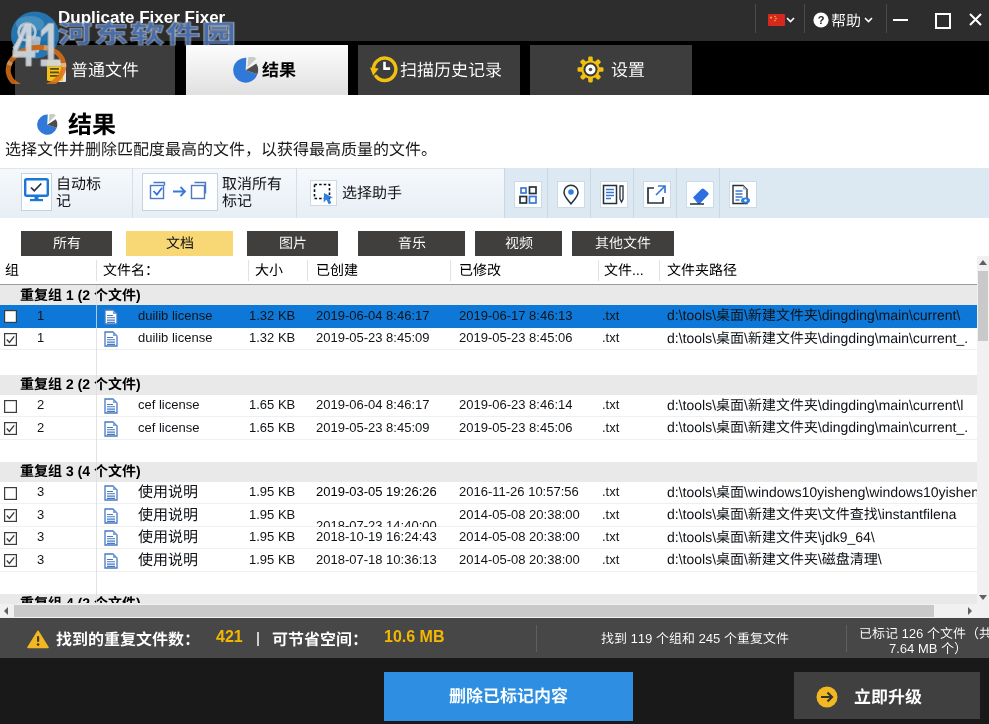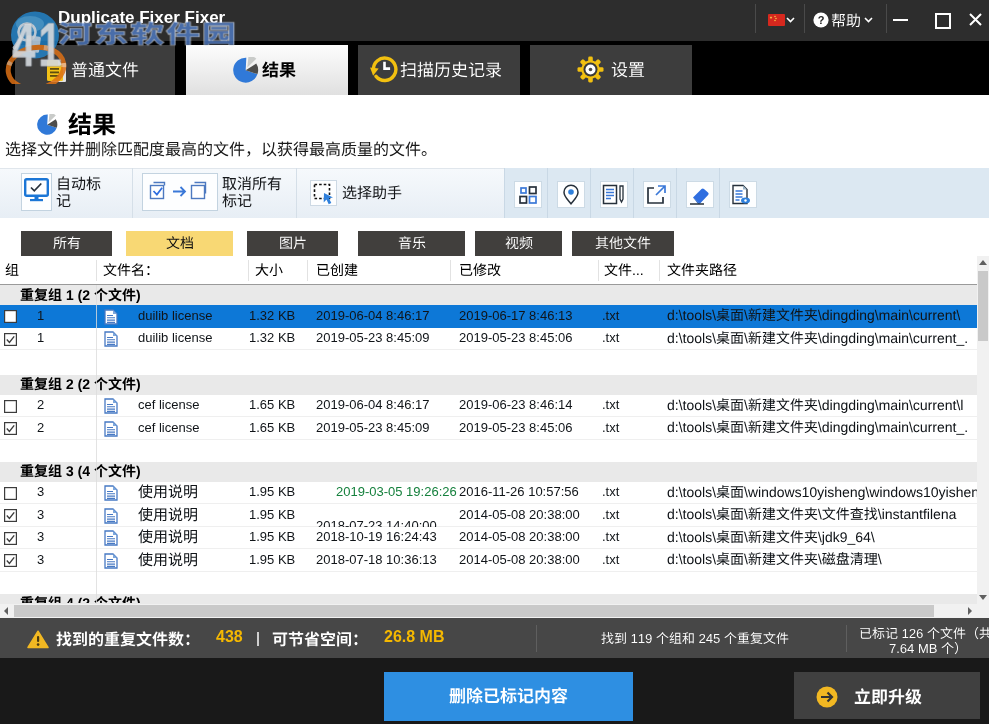--- a/index.html
+++ b/index.html
@@ -969,21 +969,21 @@
       <svg width="60" height="18" viewBox="0 0 60 18">
         <g transform="translate(0 13) scale(0.015 -0.015)" fill="#101418">
           <use href="#g97"></use>
           <use href="#g98" x="1000"></use>
           <use href="#g99" x="2000"></use>
           <use href="#g100" x="3000"></use>
         </g>
       </svg>
     </div>
     <div style="position:absolute;left:249px;top:485.4px;font:400 13px/13px 'Liberation Sans',sans-serif;color:#101418;white-space:pre;">1.95 KB</div>
-    <div style="position:absolute;left:336px;top:485.4px;font:400 13px/13px 'Liberation Sans',sans-serif;color:#15803d;white-space:pre;">2019-03-05 19:26:26</div>
+    <div style="position:absolute;left:316px;top:485.4px;font:400 13px/13px 'Liberation Sans',sans-serif;color:#000000;white-space:pre;">2019-03-05 19:26:26</div>
     <div style="position:absolute;left:459px;top:485.4px;font:400 13px/13px 'Liberation Sans',sans-serif;color:#101418;white-space:pre;">2016-11-26 10:57:56</div>
     <div style="position:absolute;left:602px;top:485.4px;font:400 13px/13px 'Liberation Sans',sans-serif;color:#101418;white-space:pre;">.txt</div>
     <div style="position:absolute;left:667px;top:484.7px;width:310px;overflow:hidden;height:18px;">
       <svg width="324" height="17" viewBox="0 0 324 17">
         <g transform="translate(0 12) scale(0.006836 -0.006836)" fill="#101418">
           <use href="#g75"></use>
           <use href="#g76" x="1139"></use>
           <use href="#g77" x="1708"></use>
           <use href="#g78" x="2277"></use>
           <use href="#g79" x="2846"></use>
@@ -1326,35 +1326,35 @@
           <use href="#g120" x="2000"></use>
           <use href="#g65" x="3000"></use>
           <use href="#g66" x="4000"></use>
           <use href="#g72" x="5000"></use>
           <use href="#g73" x="6000"></use>
           <use href="#g121" x="7000"></use>
           <use href="#g122" x="8000"></use>
         </g>
       </svg>
     </div>
-    <div style="position:absolute;left:216px;top:628.7px;font:700 16px/16px 'Liberation Sans',sans-serif;color:#f5b800;white-space:pre;">438</div>
+    <div style="position:absolute;left:216px;top:628.7px;font:700 16px/16px 'Liberation Sans',sans-serif;color:#f5b800;white-space:pre;">421</div>
     <div style="position:absolute;left:257px;top:631.5px;width:2px;height:14px;background:#cfcfcf;"></div>
     <div style="position:absolute;left:272px;top:630.5px;">
       <svg width="96" height="19" viewBox="0 0 96 19">
         <g transform="translate(0 14) scale(0.016 -0.016)" fill="#fff">
           <use href="#g123"></use>
           <use href="#g124" x="1000"></use>
           <use href="#g125" x="2000"></use>
           <use href="#g126" x="3000"></use>
           <use href="#g127" x="4000"></use>
           <use href="#g122" x="5000"></use>
         </g>
       </svg>
     </div>
-    <div style="position:absolute;left:384px;top:628.7px;font:700 16px/16px 'Liberation Sans',sans-serif;color:#f5b800;white-space:pre;">26.8 MB</div>
+    <div style="position:absolute;left:384px;top:628.7px;font:700 16px/16px 'Liberation Sans',sans-serif;color:#f5b800;white-space:pre;">10.6 MB</div>
     <div style="position:absolute;left:536px;top:625px;width:1px;height:27px;background:#5f5f5f;"></div>
     <div style="position:absolute;left:601px;top:631.7px;">
       <svg width="188" height="16" viewBox="0 0 188 16">
         <g transform="translate(0 11) scale(0.013 -0.013)" fill="#fff">
           <use href="#g107"></use>
           <use href="#g128" x="1000"></use>
         </g>
         <g transform="translate(0 11) scale(0.006348 -0.006348)" fill="#fff">
           <use href="#g102" x="4669.4"></use>
           <use href="#g102" x="5808.4"></use>

